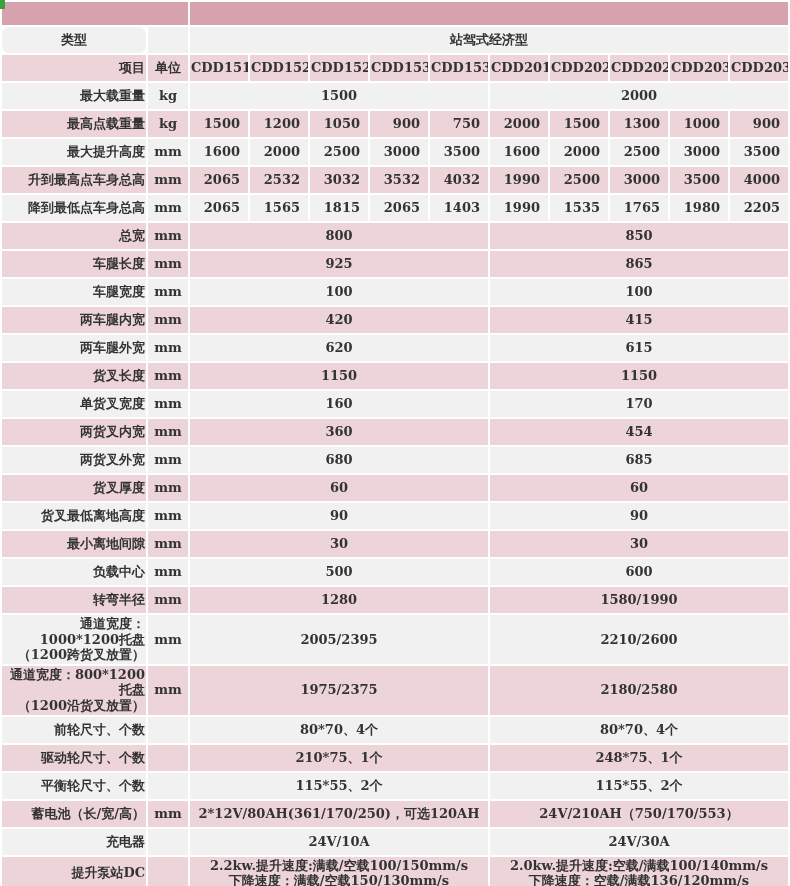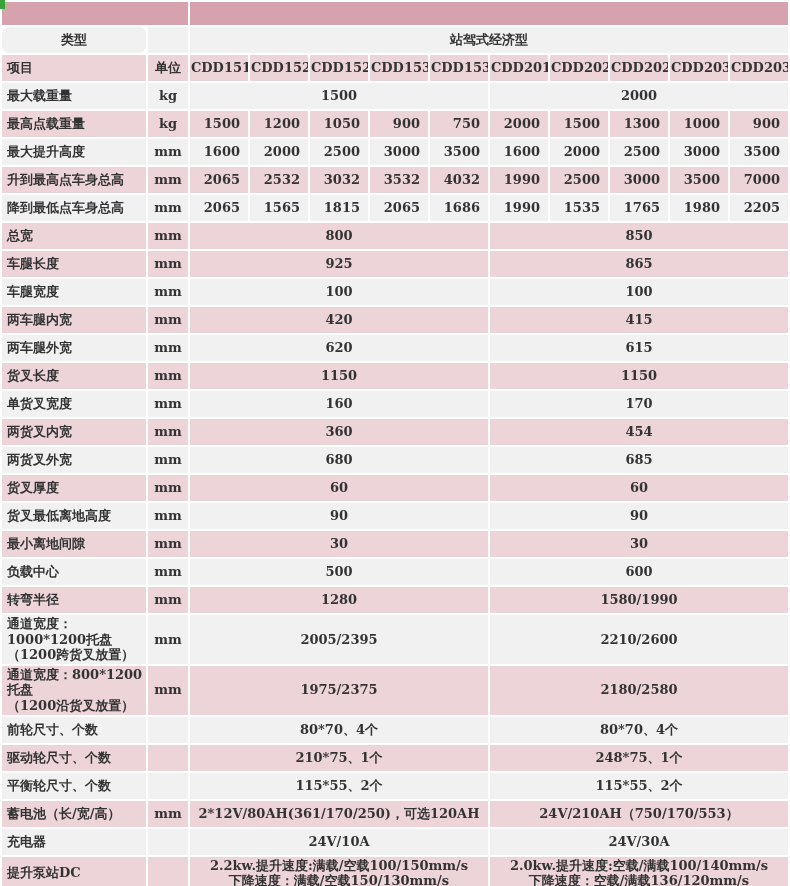--- a/index.html
+++ b/index.html
@@ -27,21 +27,21 @@
   col.c-unit{width:40px;}
   col.c-model{width:58px;}
   td{
     height:24px;font-size:13px;font-weight:700;
     text-align:center;vertical-align:middle;
     overflow:hidden;line-height:1.2;
   }
   tr.band td{height:21px;background:var(--band);}
   tr.r-pink td{background:var(--pink);}
   tr.r-white td{background:var(--white-row);}
-  td.lbl{text-align:left;padding-left:5px;white-space:pre-line;}
+  td.lbl{text-align:right;padding-left:5px;white-space:pre-line;}
   td.val-right{text-align:right;padding-right:8px;}
   td.val-center{text-align:center;}
   td.multiline{white-space:pre-line;font-size:13px;}
   tr.tall td{height:31px;}
   td.type-cell{text-align:center;border-radius:7px;}
 </style>
 </head>
 <body>
 
 <div id="corner-accent"></div>
@@ -126,30 +126,30 @@
         <td>mm</td>
         <td class="val-right">2065</td>
         <td class="val-right">2532</td>
         <td class="val-right">3032</td>
         <td class="val-right">3532</td>
         <td class="val-right">4032</td>
         <td class="val-right">1990</td>
         <td class="val-right">2500</td>
         <td class="val-right">3000</td>
         <td class="val-right">3500</td>
-        <td class="val-right">7000</td>
+        <td class="val-right">4000</td>
       </tr>
       <tr class="r-white">
         <td class="lbl">降到最低点车身总高</td>
         <td>mm</td>
         <td class="val-right">2065</td>
         <td class="val-right">1565</td>
         <td class="val-right">1815</td>
         <td class="val-right">2065</td>
-        <td class="val-right">1686</td>
+        <td class="val-right">1403</td>
         <td class="val-right">1990</td>
         <td class="val-right">1535</td>
         <td class="val-right">1765</td>
         <td class="val-right">1980</td>
         <td class="val-right">2205</td>
       </tr>
       <tr class="r-pink">
         <td class="lbl">总宽</td>
         <td>mm</td>
         <td colspan="5" class="val-center multiline">800</td>

